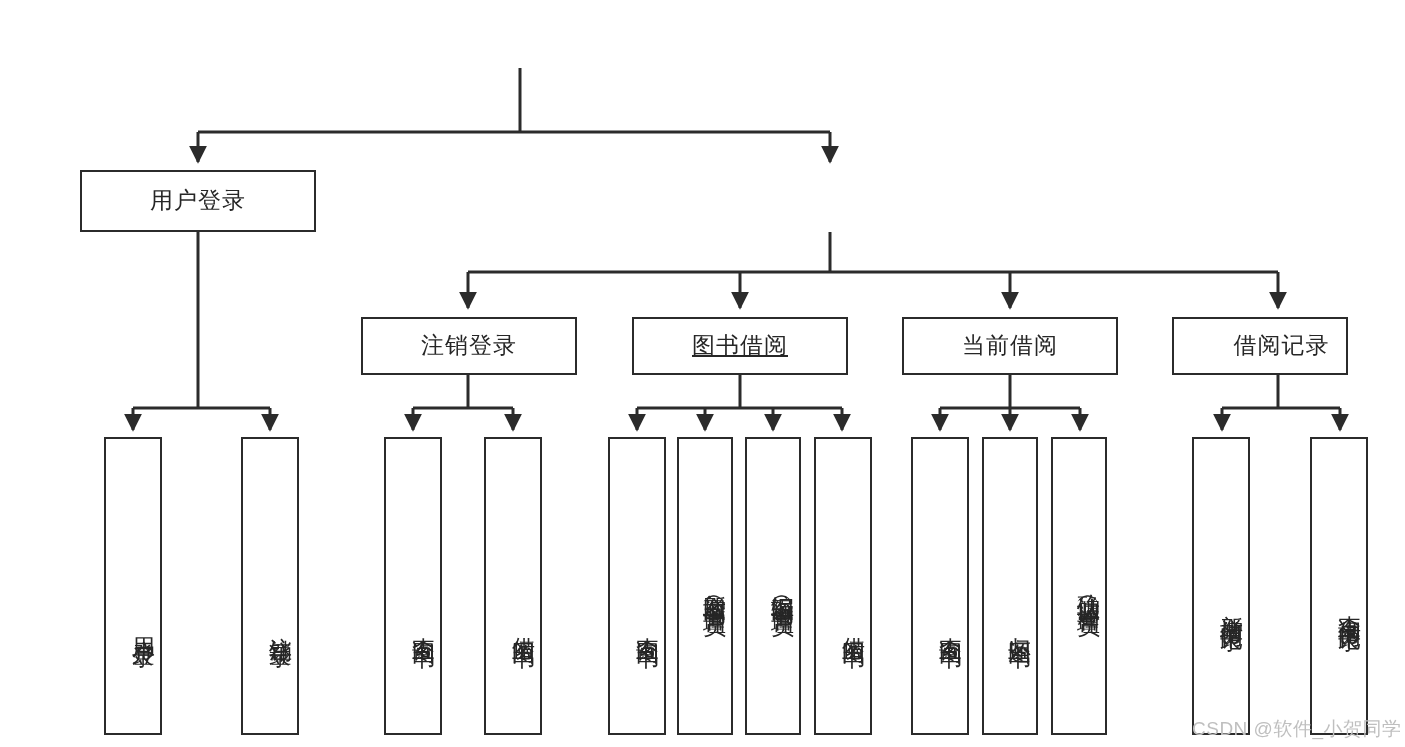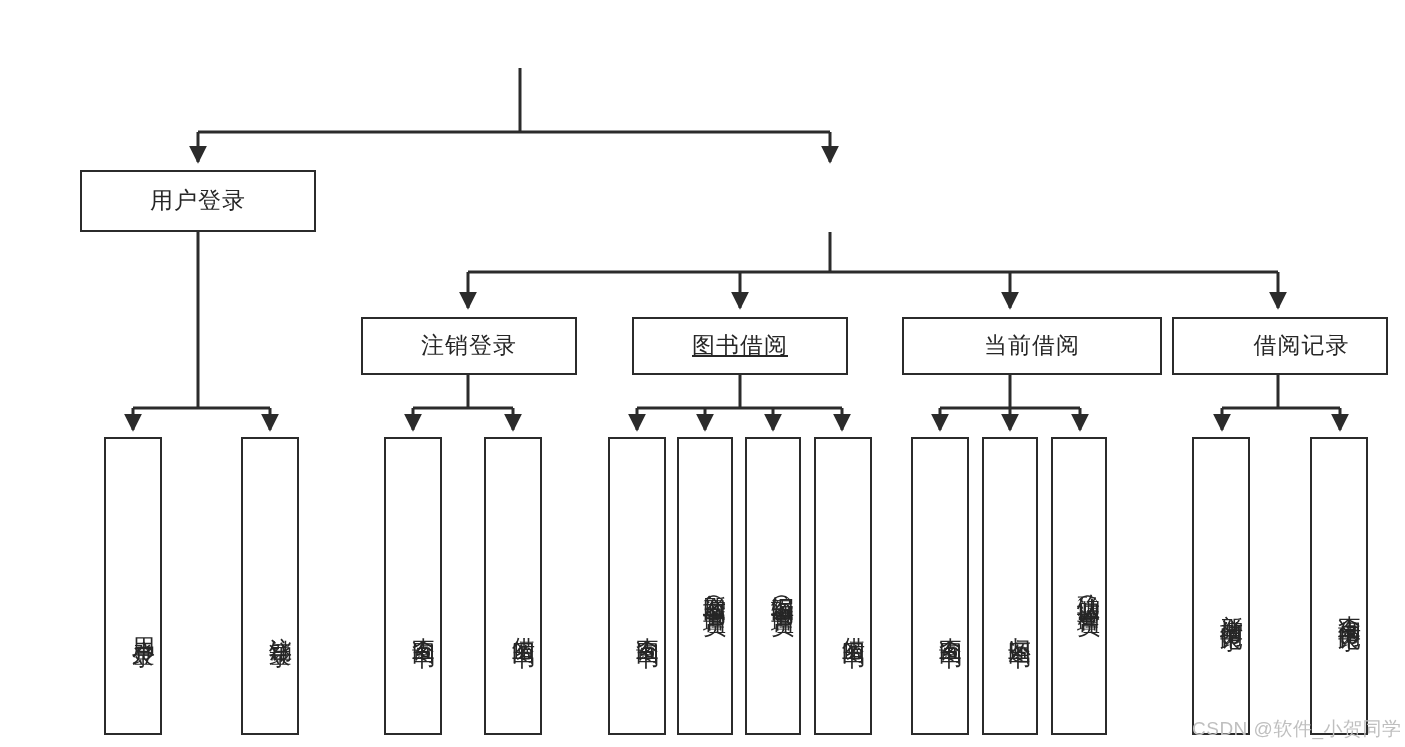--- a/index.html
+++ b/index.html
@@ -119,23 +119,23 @@
   </svg>
 
 
   <div class="node horizontal" style="left:80px; top:170px; width:236px; height:62px;">用户登录</div>
 
 
   <div class="node horizontal" style="left:361px; top:317px; width:216px; height:58px;">注销登录</div>
 
   <div class="node horizontal" style="left:632px; top:317px; width:216px; height:58px;text-decoration:underline;">图书借阅</div>
 
-  <div class="node horizontal" style="left:902px; top:317px; width:260px; height:58px;">当前借阅</div>
+  <div class="node horizontal" style="left:902px; top:317px; width:216px; height:58px;">当前借阅</div>
 
-  <div class="node horizontal" style="left:1172px; top:317px; width:216px; height:58px;padding-left:43px;">借阅记录</div>
+  <div class="node horizontal" style="left:1172px; top:317px; width:176px; height:58px;padding-left:43px;">借阅记录</div>
 
   <div class="node vertical" style="left:104px; top:437px; width:58px; height:298px; padding-top:78px;">用户登录</div>
 
   <div class="node vertical" style="left:241px; top:437px; width:58px; height:298px; padding-top:78px;">注销登录</div>
 
   <div class="node vertical" style="left:384px; top:437px; width:58px; height:298px; padding-top:78px;">查询图书</div>
 
   <div class="node vertical" style="left:484px; top:437px; width:58px; height:298px; padding-top:78px;">借阅图书</div>
 
   <div class="node vertical" style="left:608px; top:437px; width:58px; height:298px; padding-top:78px;">查询图书</div>

